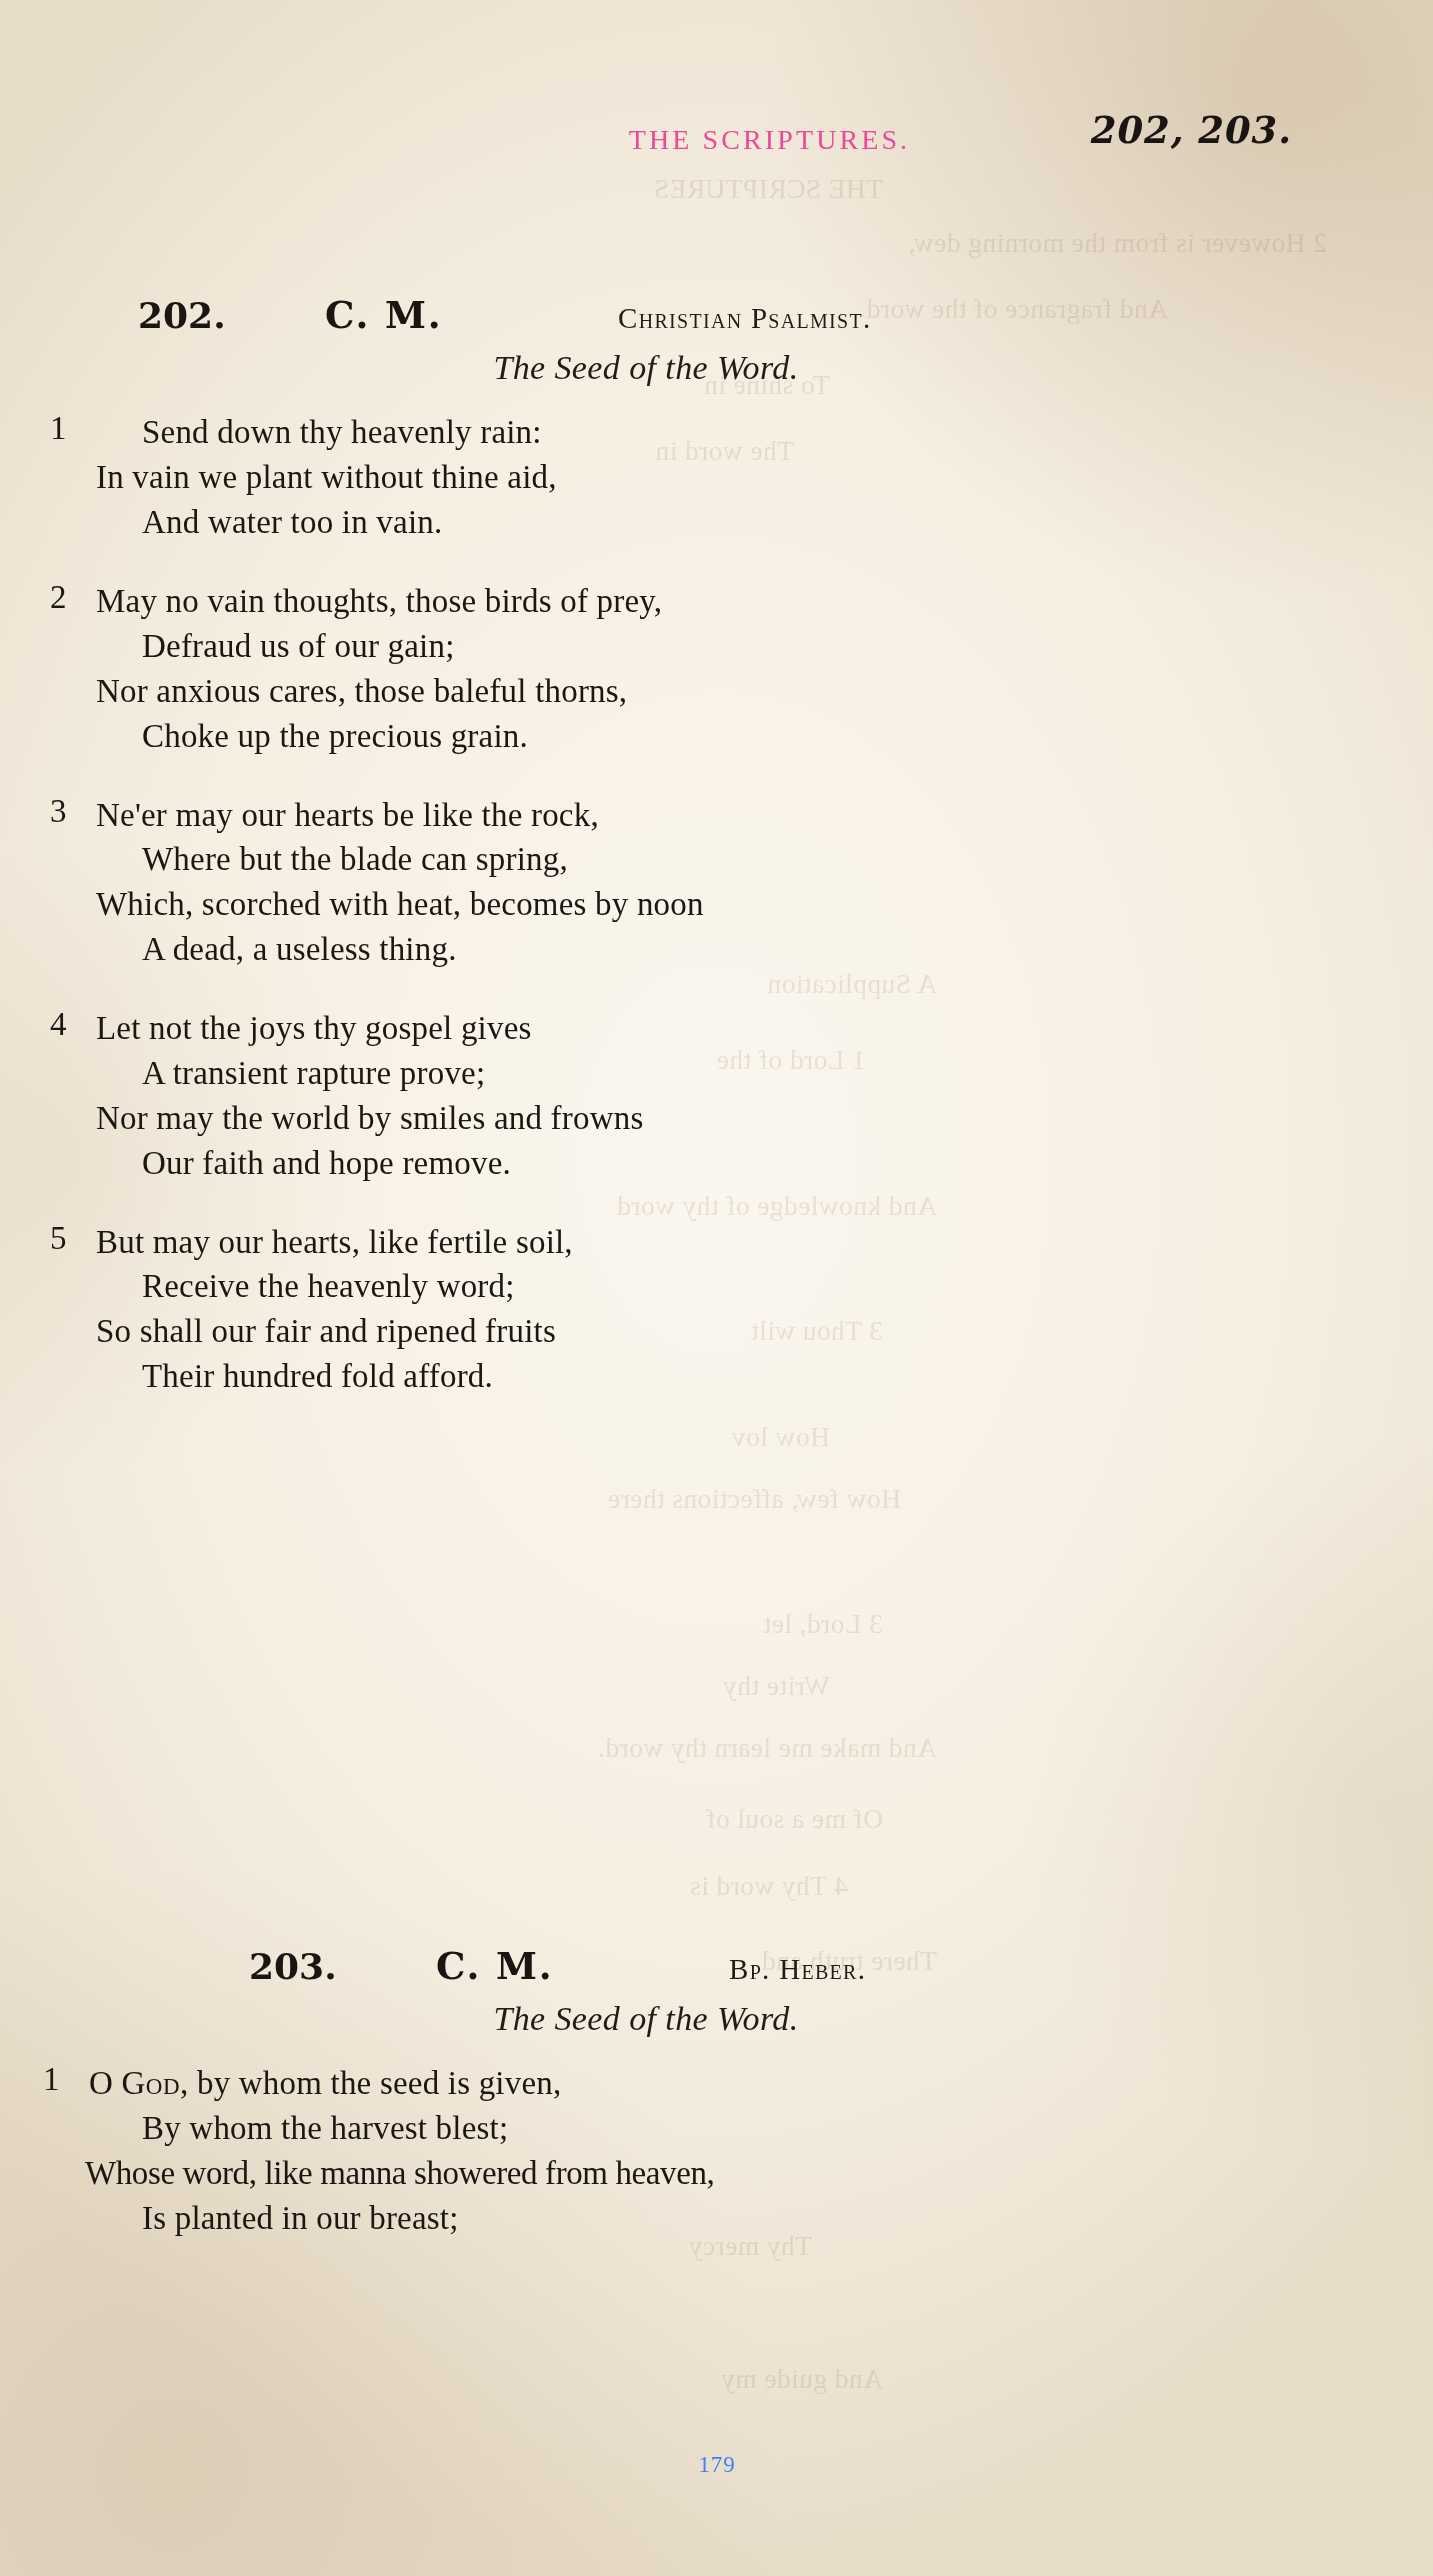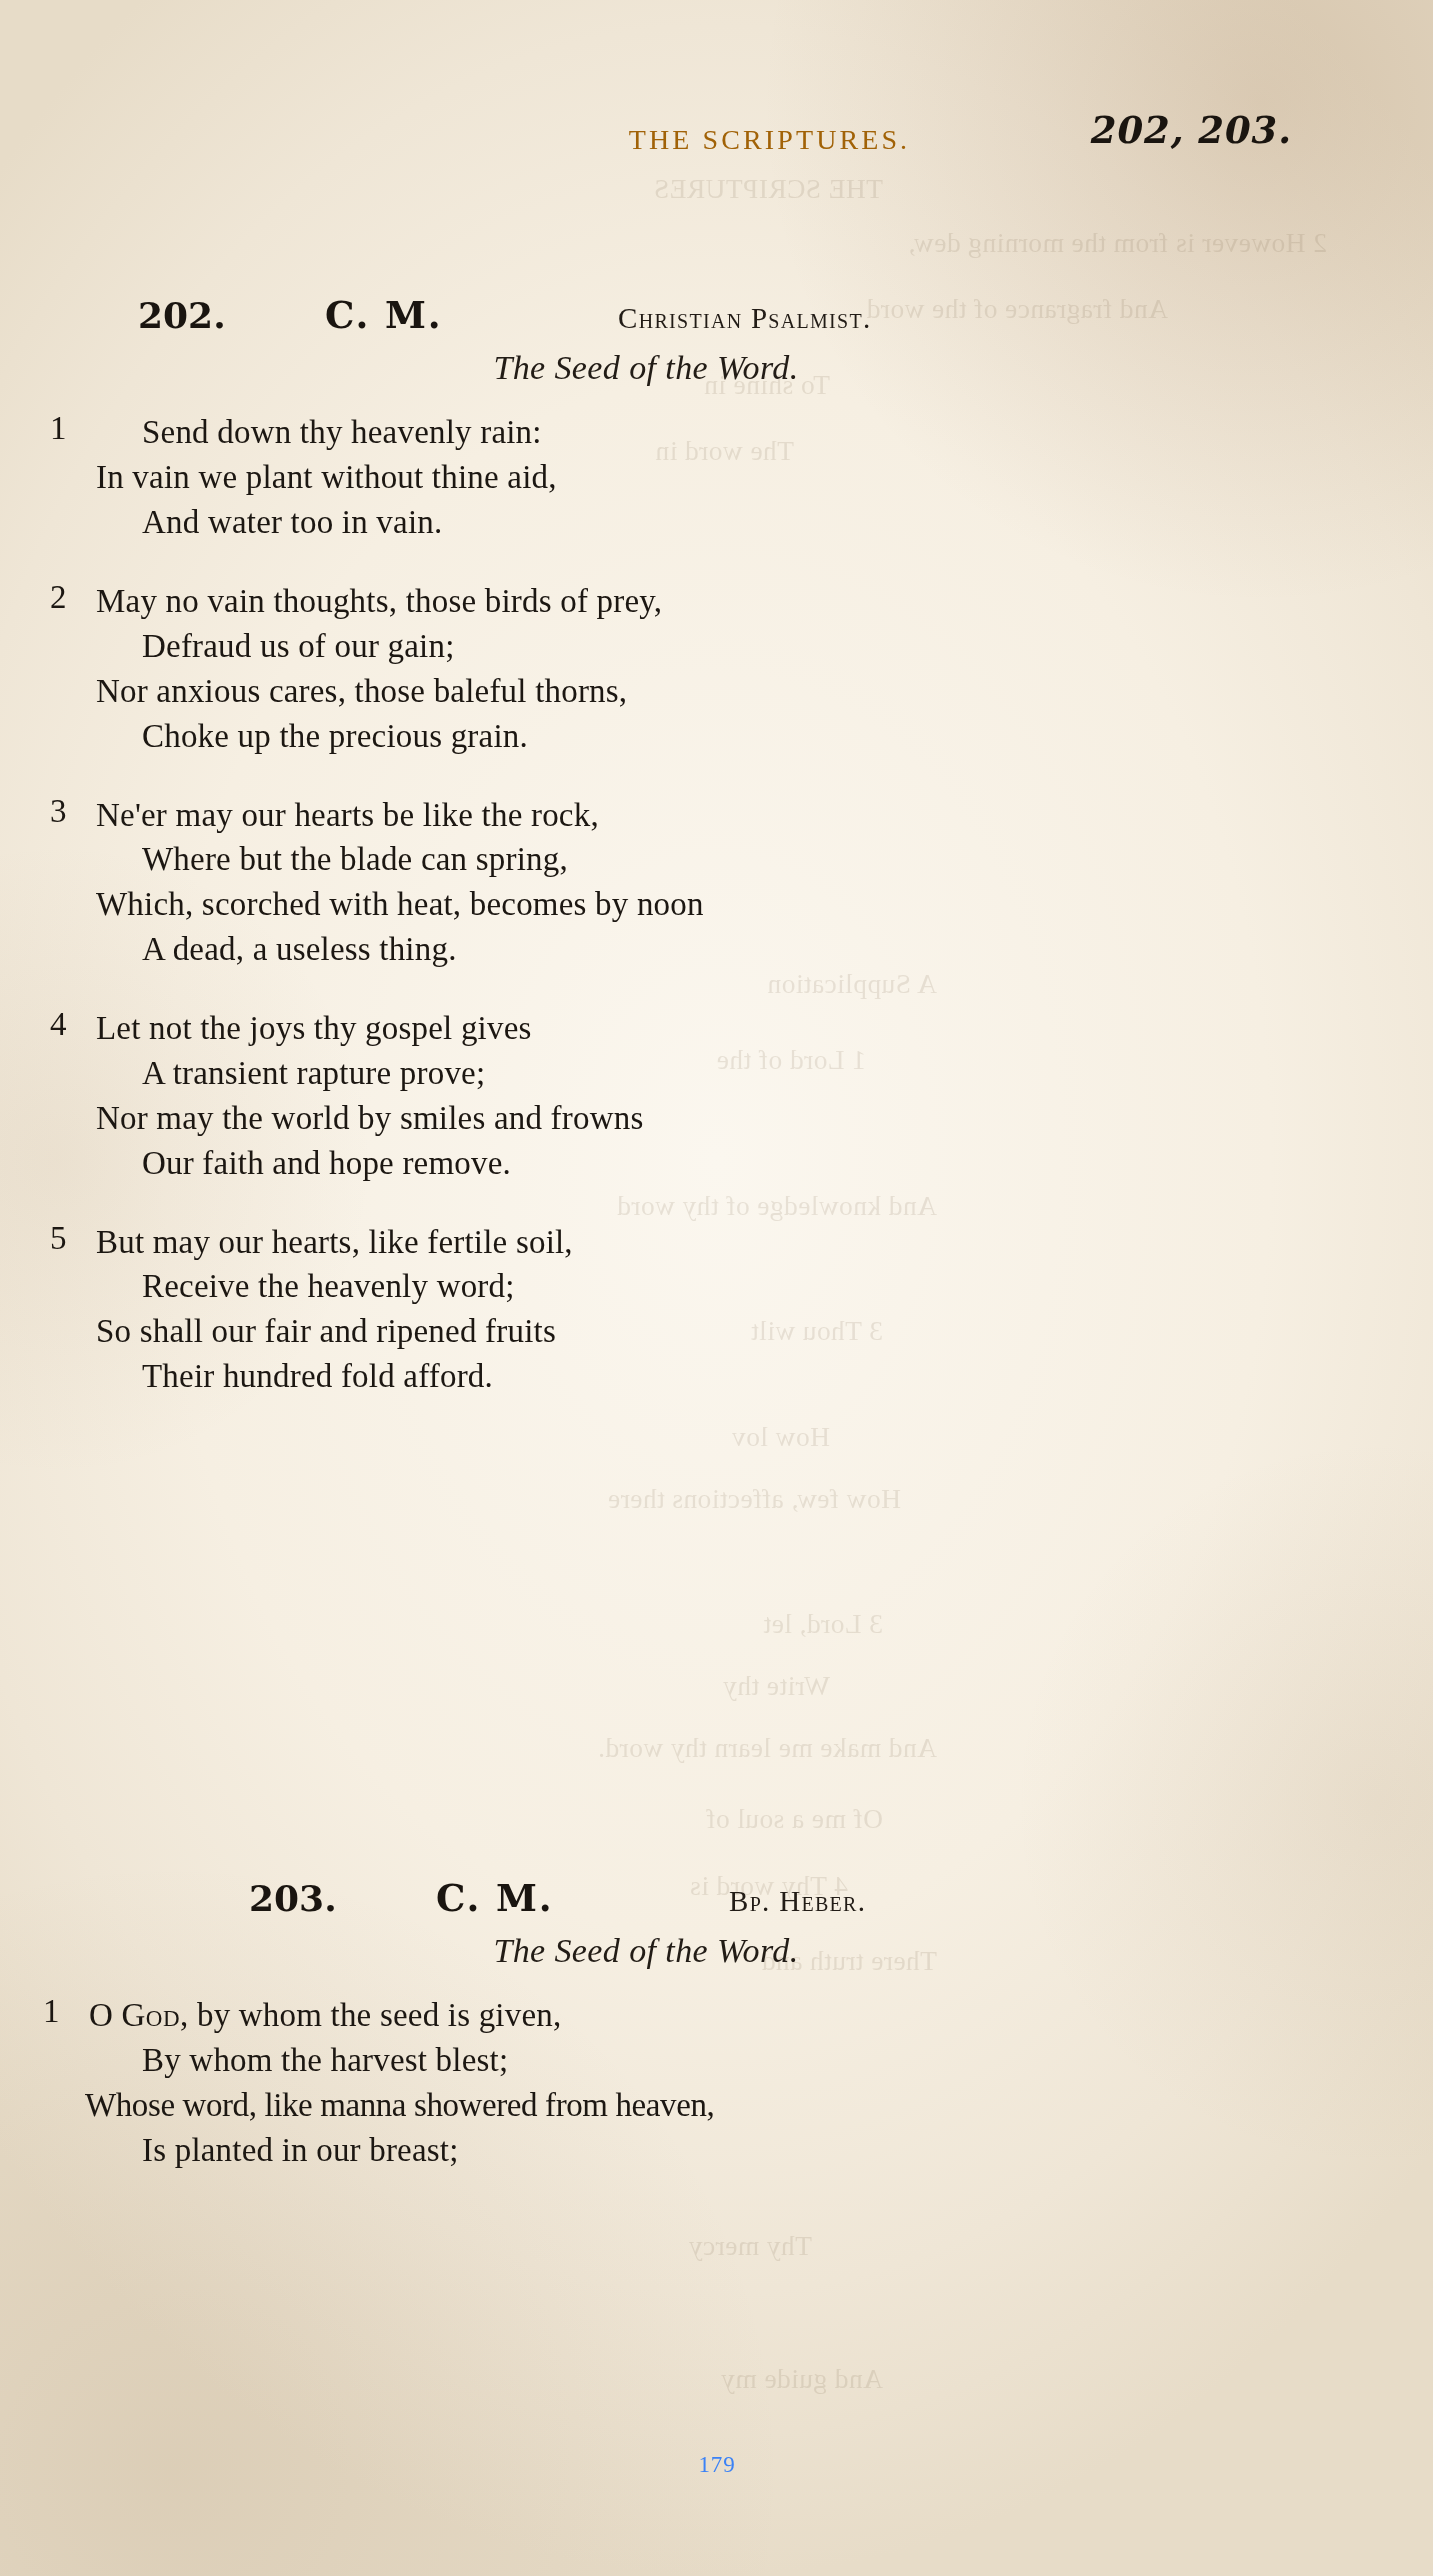--- a/index.html
+++ b/index.html
@@ -68,21 +68,21 @@
     top: 124px;
     display: flex;
     align-items: baseline;
     justify-content: center;
     gap: 0;
   }
   .runhead-title {
     font-variant: small-caps;
     font-size: 28px;
     letter-spacing: 3.1px;
-    color: #a16207;
+    color: #ec4899;
     margin-left: 105px;
   }
   .runhead-nums {
     position: absolute;
     right: 9px;
     top: -16px;
     font-family: "DejaVu Serif", serif;
     font-weight: bold;
     font-size: 37px;
     letter-spacing: 0.9px;
@@ -246,21 +246,21 @@
         <span class="stanza-num">5</span>
         <div class="verse-line l-odd">But may our hearts, like fertile soil,</div>
         <div class="verse-line l-even">Receive the heavenly word;</div>
         <div class="verse-line l-odd">So shall our fair and ripened fruits</div>
         <div class="verse-line l-even">Their hundred fold afford.</div>
       </div>
 
     </div>
   </div>
 
-  <div class="hymn" style="top: 1876px;">
+  <div class="hymn" style="top: 1944px;">
     <div class="hymn-head" style="padding-left:249px;">
       <span class="hymn-num">203.</span>
       <span class="hymn-meter">C. M.</span>
       <span class="hymn-author">Bp. Heber.</span>
     </div>
     <div class="hymn-subtitle">The Seed of the Word.</div>
 
     <div class="stanzas">
       <div class="stanza">
         <span class="stanza-num" style="left:43px;">1</span>

